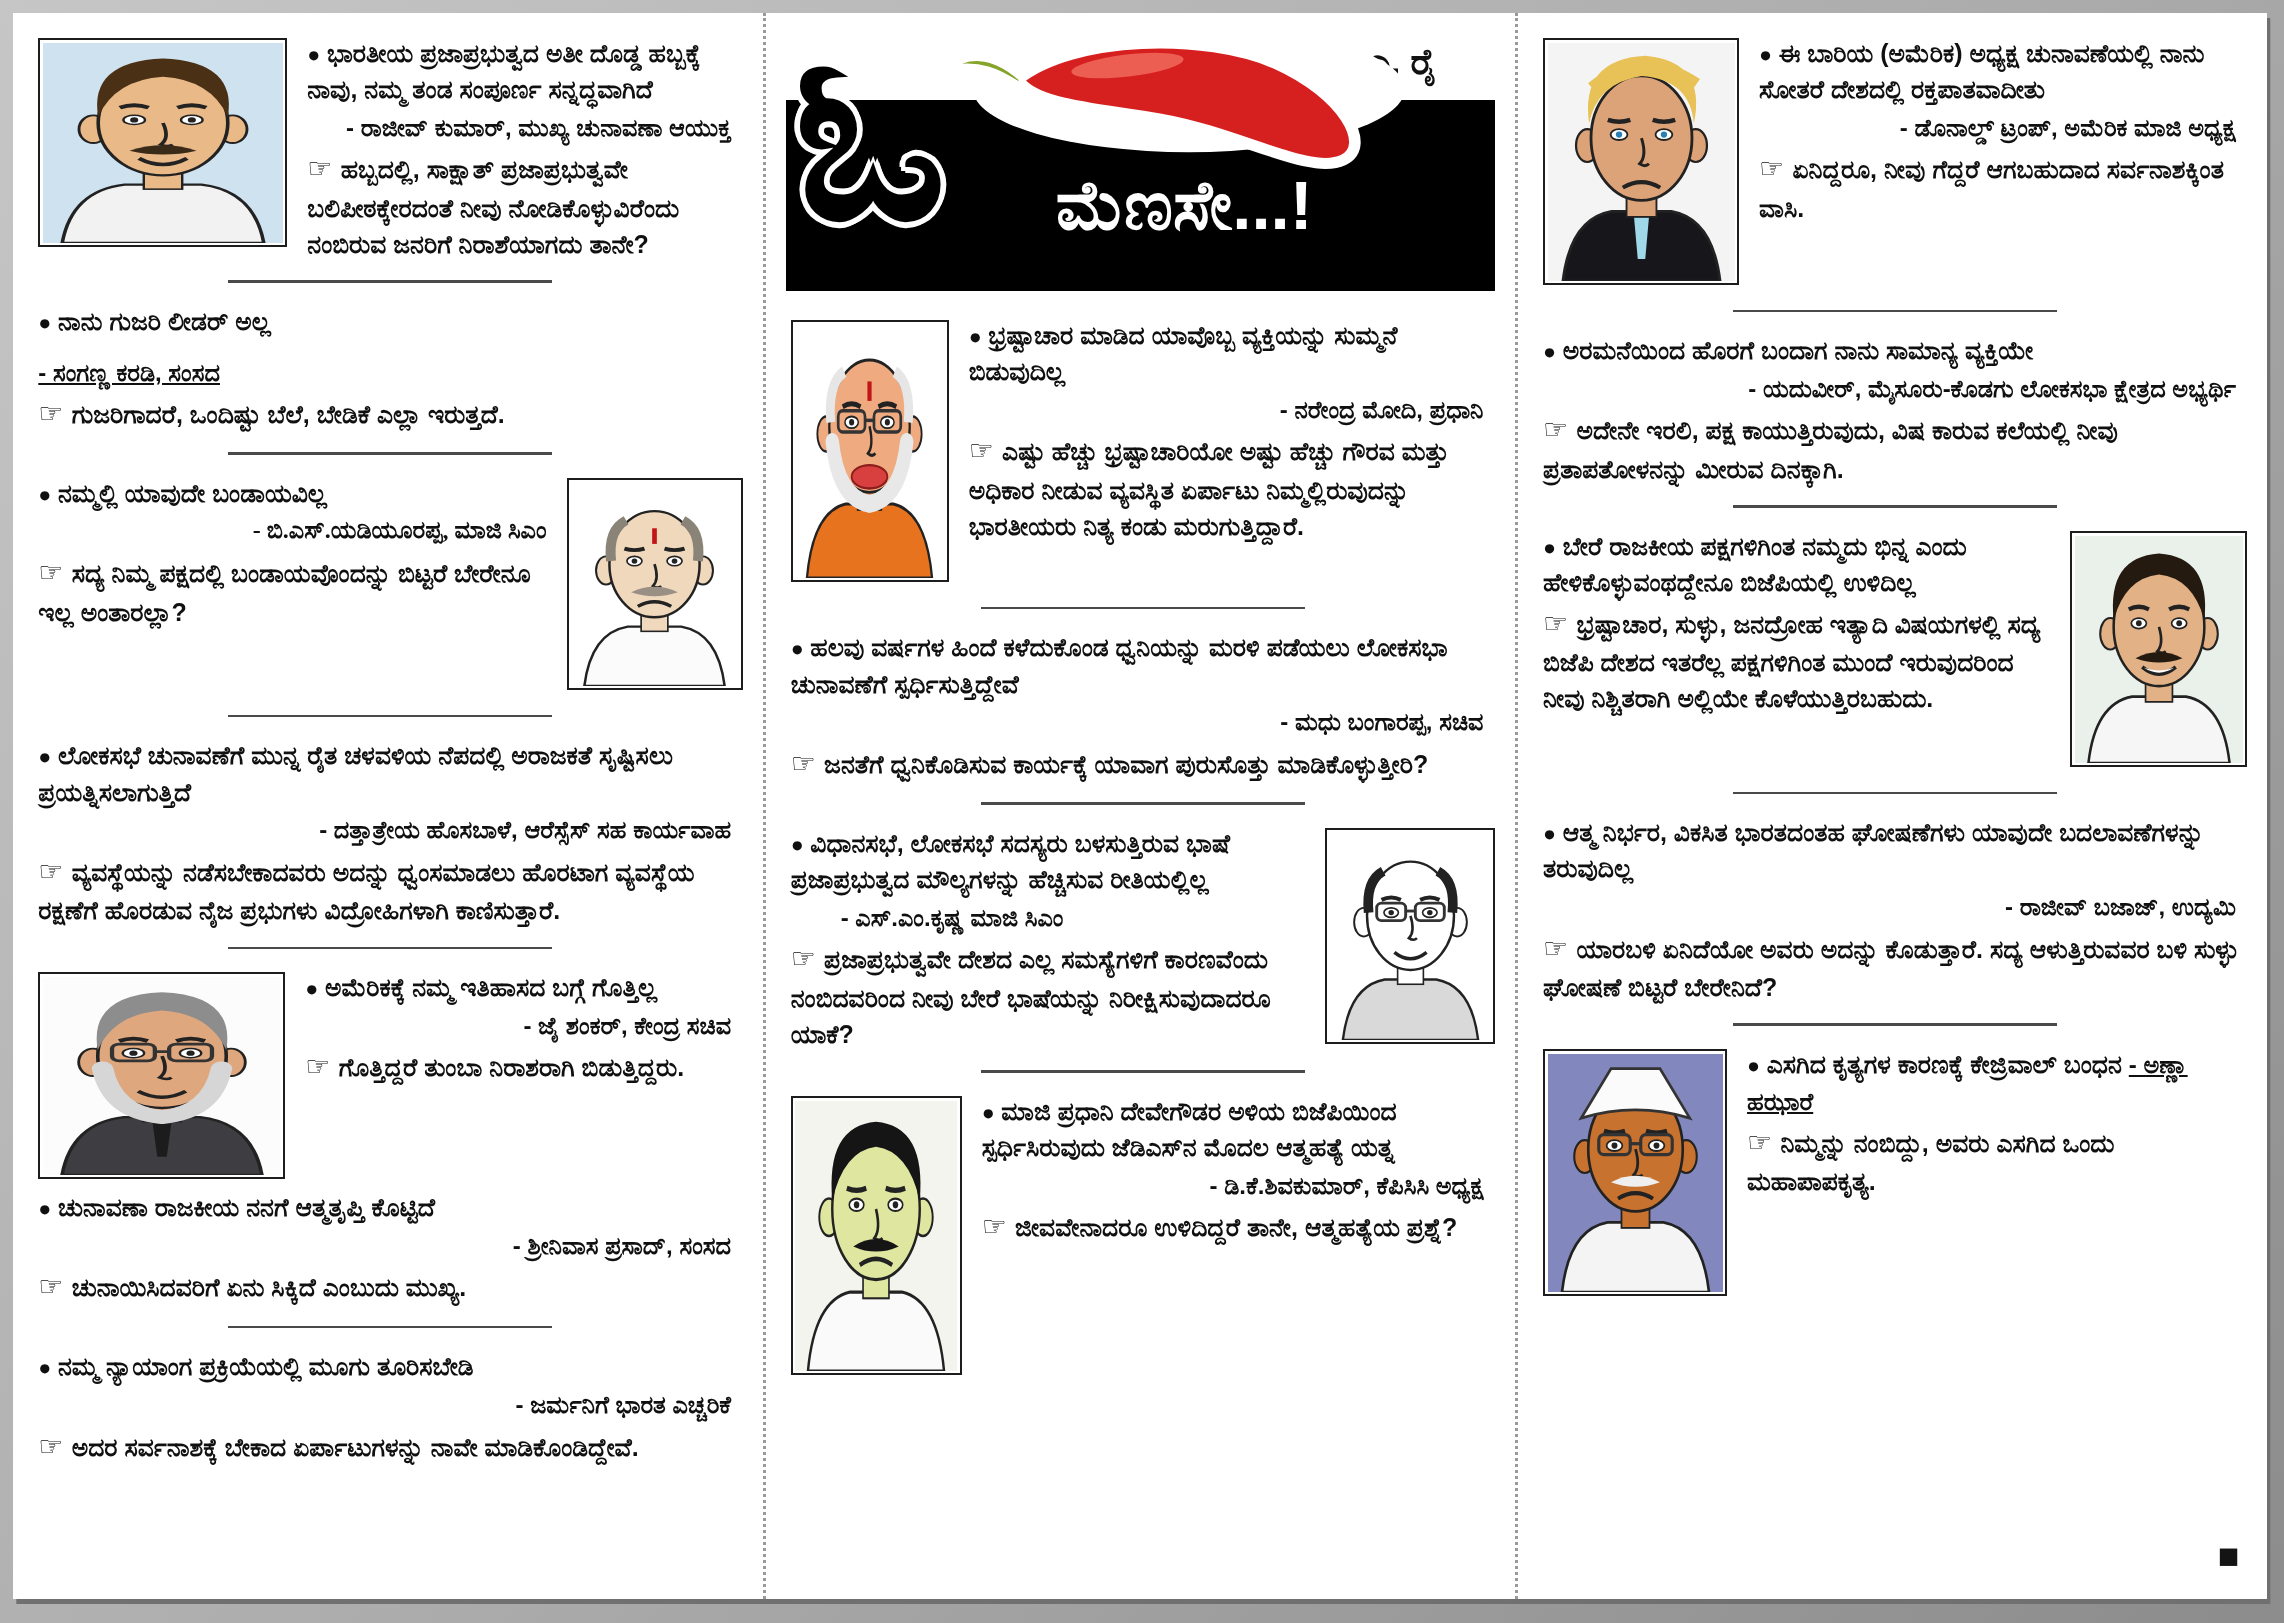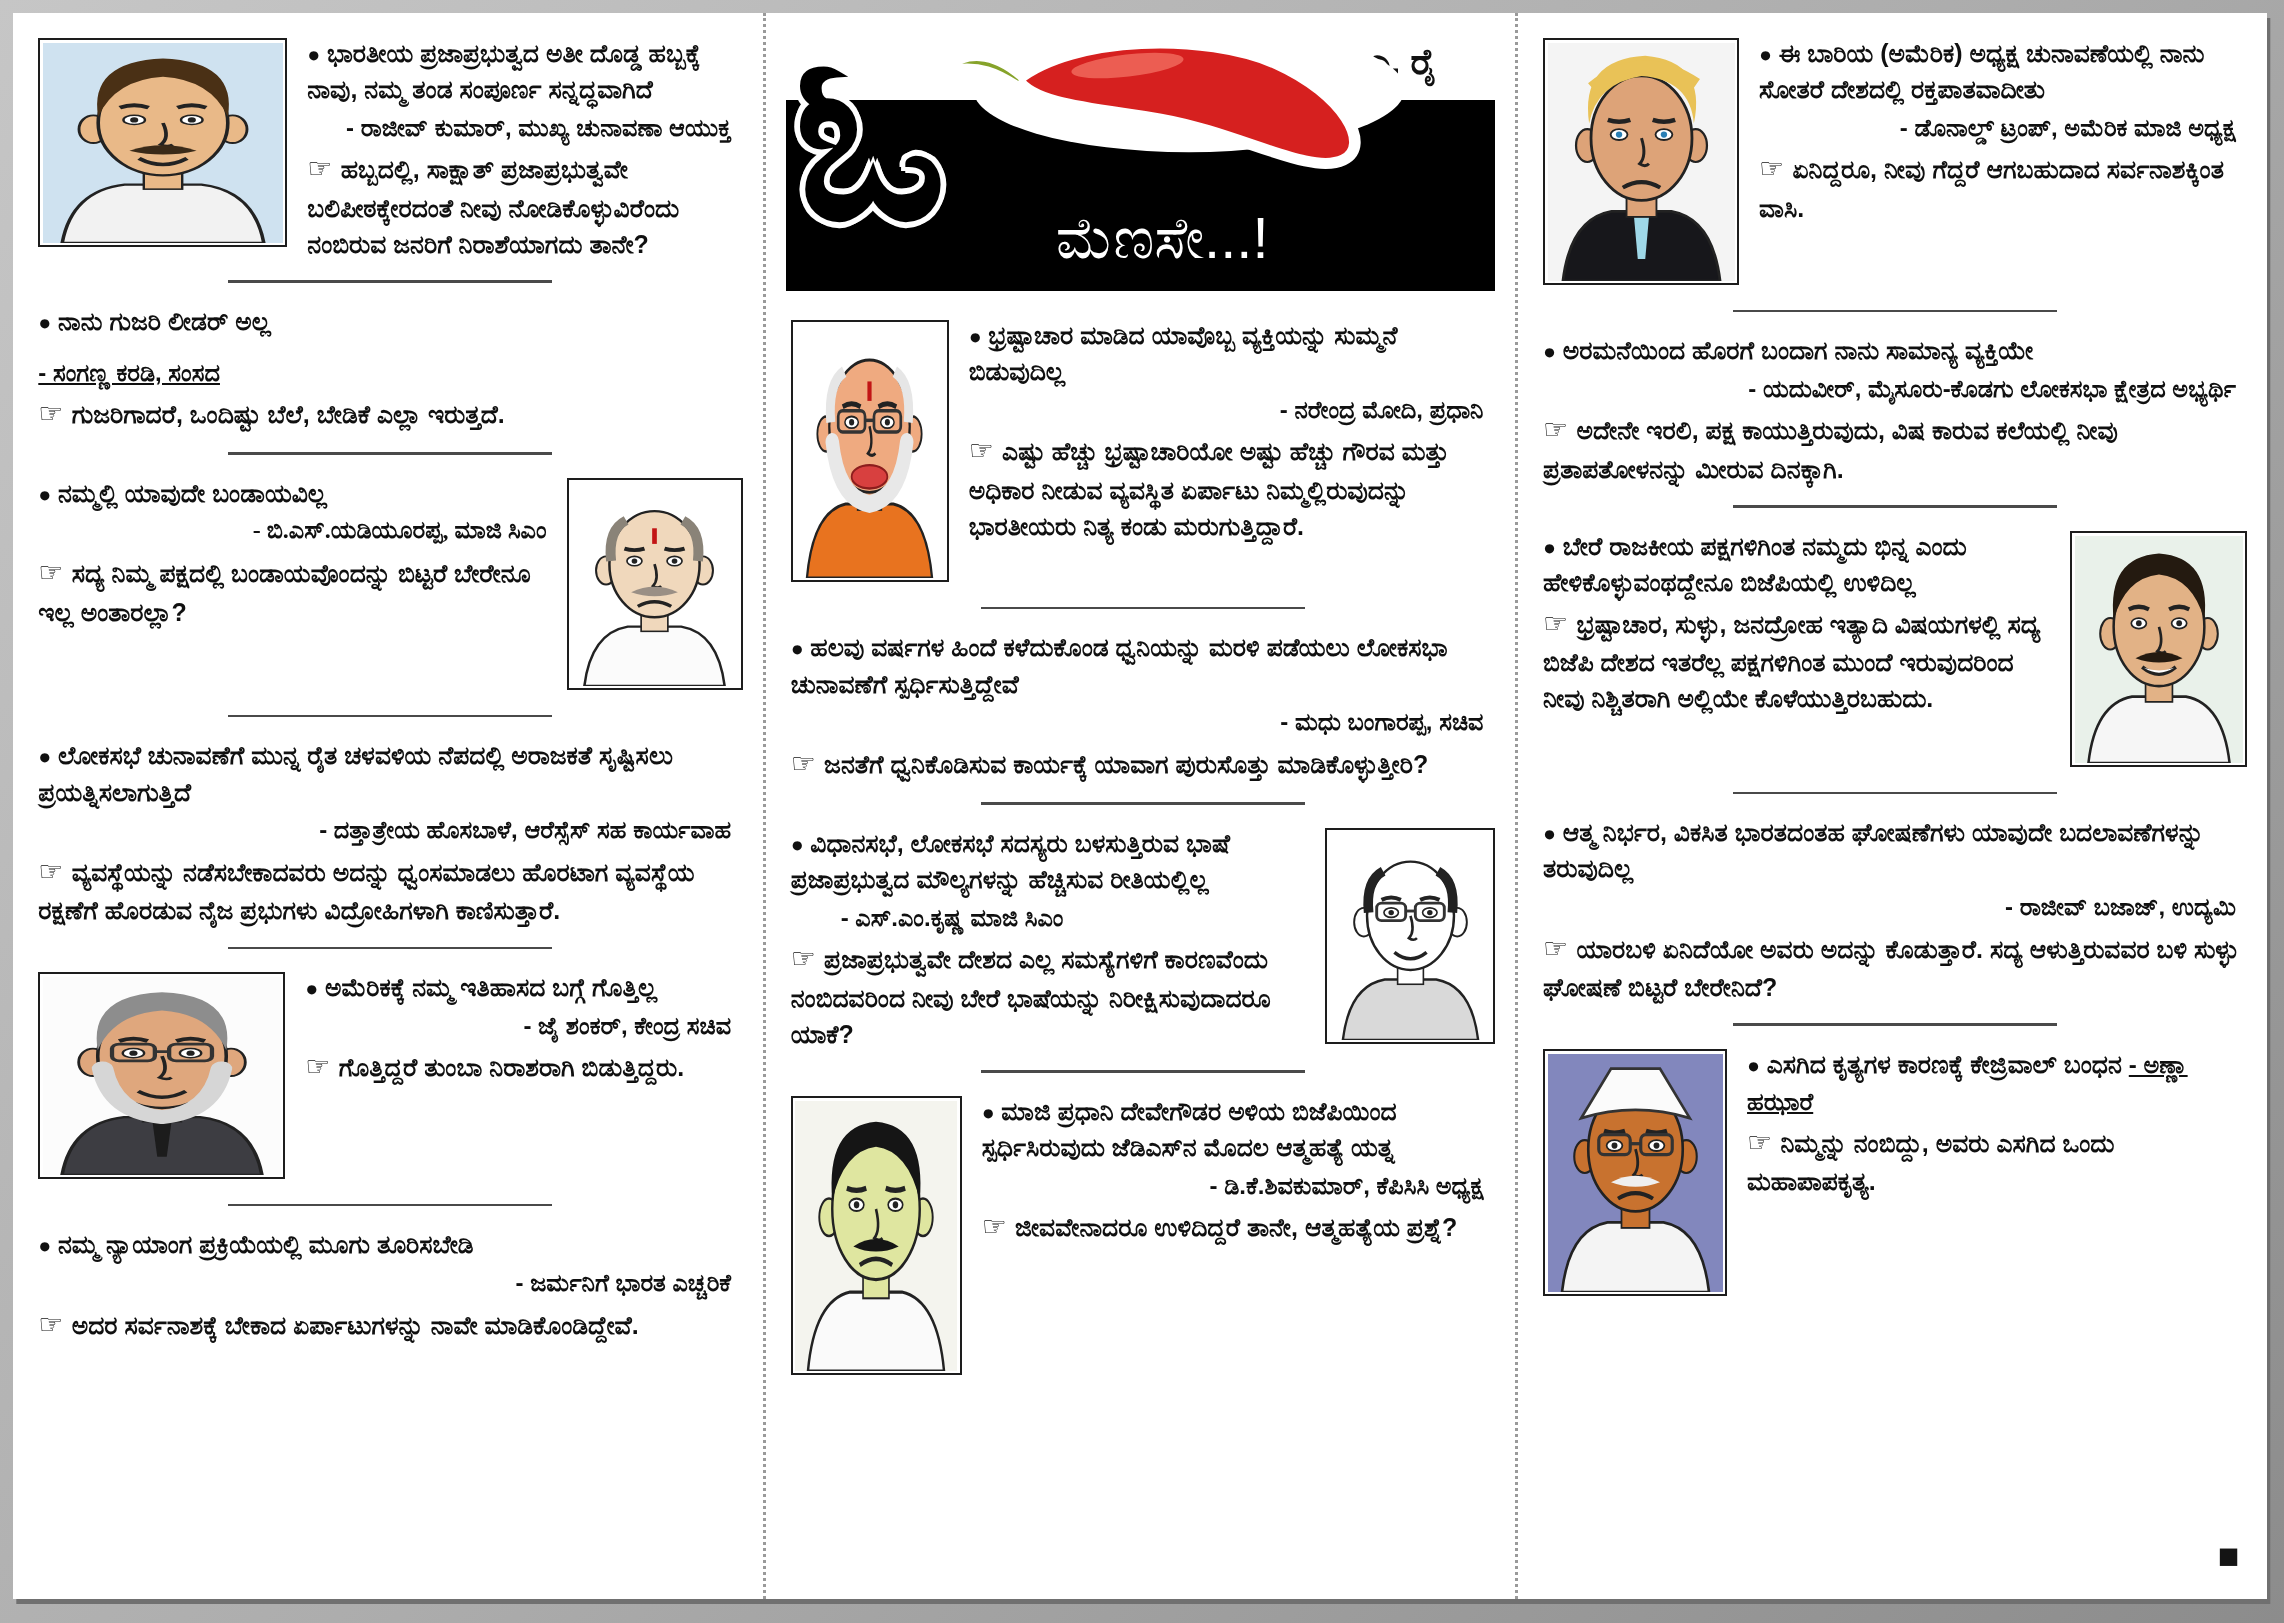--- a/index.html
+++ b/index.html
@@ -25,22 +25,22 @@
   .portrait svg{display:block;width:100%;height:100%;}
   .pl{float:left;margin:3.3px 20px 6.6px 0;}
   .pr{float:right;margin:3.3px 0 6.6px 20px;}
   
   .masthead{position:relative;height:259px;margin-bottom:23px;}
   .byline{position:absolute;top:6.6px;right:58px;font-size:36px;font-weight:bold;color:#111;}
   .band{position:absolute;left:-5px;right:0;top:65px;height:191px;background:#000;}
   .big-o{position:absolute;left:3.3px;top:-15px;font-size:227px;line-height:1.05;font-weight:bold;color:#000;
     text-shadow:-5.8px 0 #fff,5.8px 0 #fff,0 -5.8px #fff,0 5.8px #fff,-4.1px -4.1px #fff,4.1px 4.1px #fff,-4.1px 4.1px #fff,4.1px -4.1px #fff;}
   .chili{position:absolute;left:124px;top:-11.6px;width:498px;height:189px;}
-  .title-rest{position:absolute;left:265px;top:131px;font-size:58px;font-weight:normal;color:#fff;
-    text-shadow:2.5px 2.5px 0 #000;margin-top:38px;}
+  .title-rest{position:absolute;left:265px;top:131px;font-size:69px;font-weight:bold;color:#fff;
+    text-shadow:2.5px 2.5px 0 #000;}
   .endmark{position:absolute;right:28px;bottom:21.6px;font-size:36px;color:#141414;}
 </style>
 </head>
 <body>
 
 <div class="frame">
 <div class="page">
 
   <div class="col">
     <div class="item">
@@ -138,20 +138,25 @@
               <path d="M50 52 Q53 62 49 66 Q52 68 54 66" stroke="#222" stroke-width="1.6" fill="none"></path>
               <path d="M25 60 Q29 89 50 92 Q71 89 75 60" fill="none" stroke="#d6d6d6" stroke-width="9" stroke-linecap="round"></path>
               <path d="M40 75 Q50 83 60 75" stroke="#222" stroke-width="2.2" fill="none"></path>
             </svg>
           </div>
       <p class="q"><span class="b">●</span><span>ಅಮೆರಿಕಕ್ಕೆ ನಮ್ಮ ಇತಿಹಾಸದ ಬಗ್ಗೆ ಗೊತ್ತಿಲ್ಲ</span></p>
       <div class="attr">- ಜೈ ಶಂಕರ್, ಕೇಂದ್ರ ಸಚಿವ</div>
       <p class="r"><span class="f">☞</span><span>ಗೊತ್ತಿದ್ದರೆ ತುಂಬಾ ನಿರಾಶರಾಗಿ ಬಿಡುತ್ತಿದ್ದರು.</span></p>
     </div>
 
+    <div class="item">
+      <p class="q"><span class="b">●</span><span>ಚುನಾವಣಾ ರಾಜಕೀಯ ನನಗೆ ಆತ್ಮತೃಪ್ತಿ ಕೊಟ್ಟಿದೆ</span></p>
+      <div class="attr">- ಶ್ರೀನಿವಾಸ ಪ್ರಸಾದ್, ಸಂಸದ</div>
+      <p class="r"><span class="f">☞</span><span>ಚುನಾಯಿಸಿದವರಿಗೆ ಏನು ಸಿಕ್ಕಿದೆ ಎಂಬುದು ಮುಖ್ಯ.</span></p>
+    </div>
     <div class="sep"></div>
 
     <div class="item">
       <p class="q"><span class="b">●</span><span>ನಮ್ಮ ನ್ಯಾಯಾಂಗ ಪ್ರಕ್ರಿಯೆಯಲ್ಲಿ ಮೂಗು ತೂರಿಸಬೇಡಿ</span></p>
       <div class="attr">- ಜರ್ಮನಿಗೆ ಭಾರತ ಎಚ್ಚರಿಕೆ</div>
       <p class="r"><span class="f">☞</span><span>ಅದರ ಸರ್ವನಾಶಕ್ಕೆ ಬೇಕಾದ ಏರ್ಪಾಟುಗಳನ್ನು ನಾವೇ ಮಾಡಿಕೊಂಡಿದ್ದೇವೆ.</span></p>
     </div>
   </div>
 
   <div class="col">

